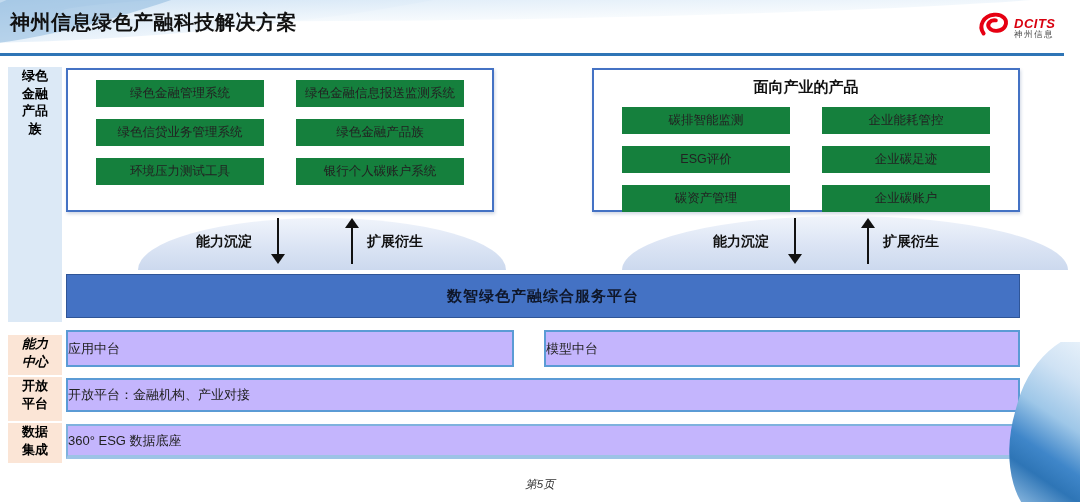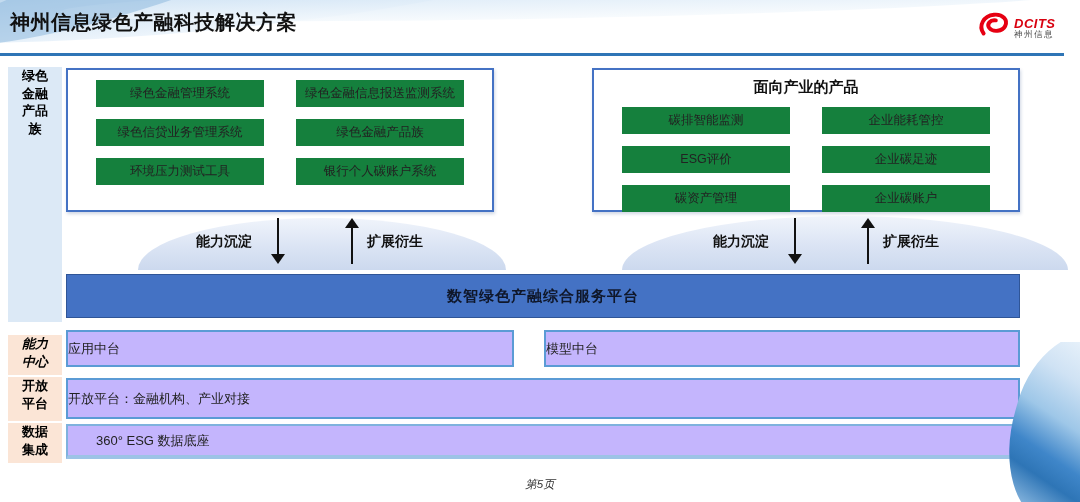--- a/index.html
+++ b/index.html
@@ -62,23 +62,23 @@
   .arrow.up .head{top:0; border-bottom:10px solid #111;}
   
   .platform-bar{position:absolute; left:66px; top:274px; width:954px; height:44px;
     background:#4472c4; border:1px solid #2f5597; box-sizing:border-box;
     display:flex; align-items:center; justify-content:center;
     color:#0f172a; font-weight:bold; font-size:15px; letter-spacing:1px;}
   .row-box{position:absolute; background:#c4b5fd; border:2px solid #5b9bd5; box-sizing:border-box;
     display:flex; align-items:center; font-size:13px; color:#222;}
   .row-app{left:66px; top:330px; width:448px; height:37px;}
   .row-model{left:544px; top:330px; width:476px; height:37px;}
-  .row-open{left:66px; top:378px; width:954px; height:41px;}
+  .row-open{left:66px; top:378px; width:954px; height:34px;}
   .row-esg{left:66px; top:424px; width:954px; height:35px; border-color:#7fb2dd;
-    border-bottom:4px solid #9dc3e6;padding-left:28px;}
+    border-bottom:4px solid #9dc3e6;}
   
   .page-footer{position:absolute; left:0; right:0; top:477px; text-align:center;
     font-size:11.5px; font-style:italic; color:#333;}
 </style>
 </head>
 <body>
 
 <div id="slide">
 
   <div class="decor decor-top1"></div>

